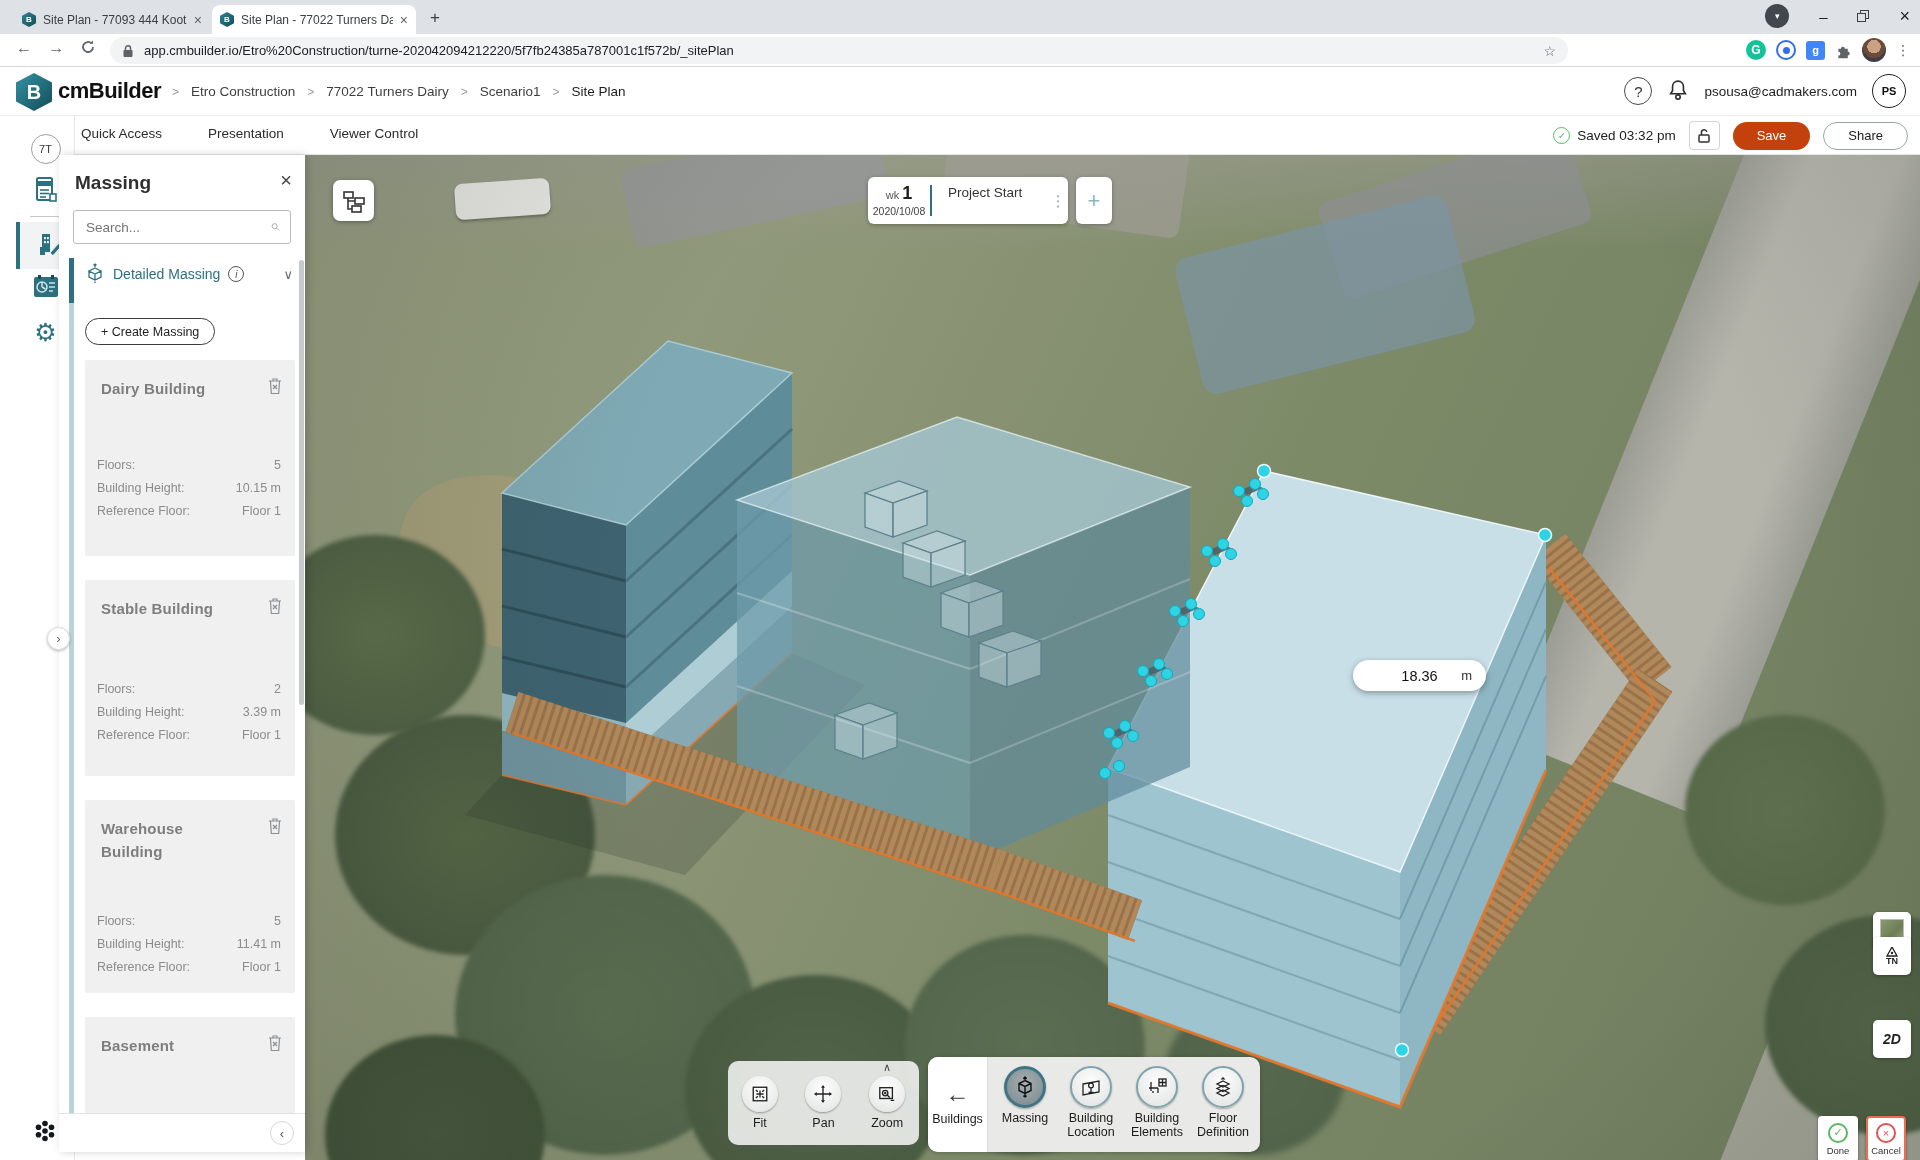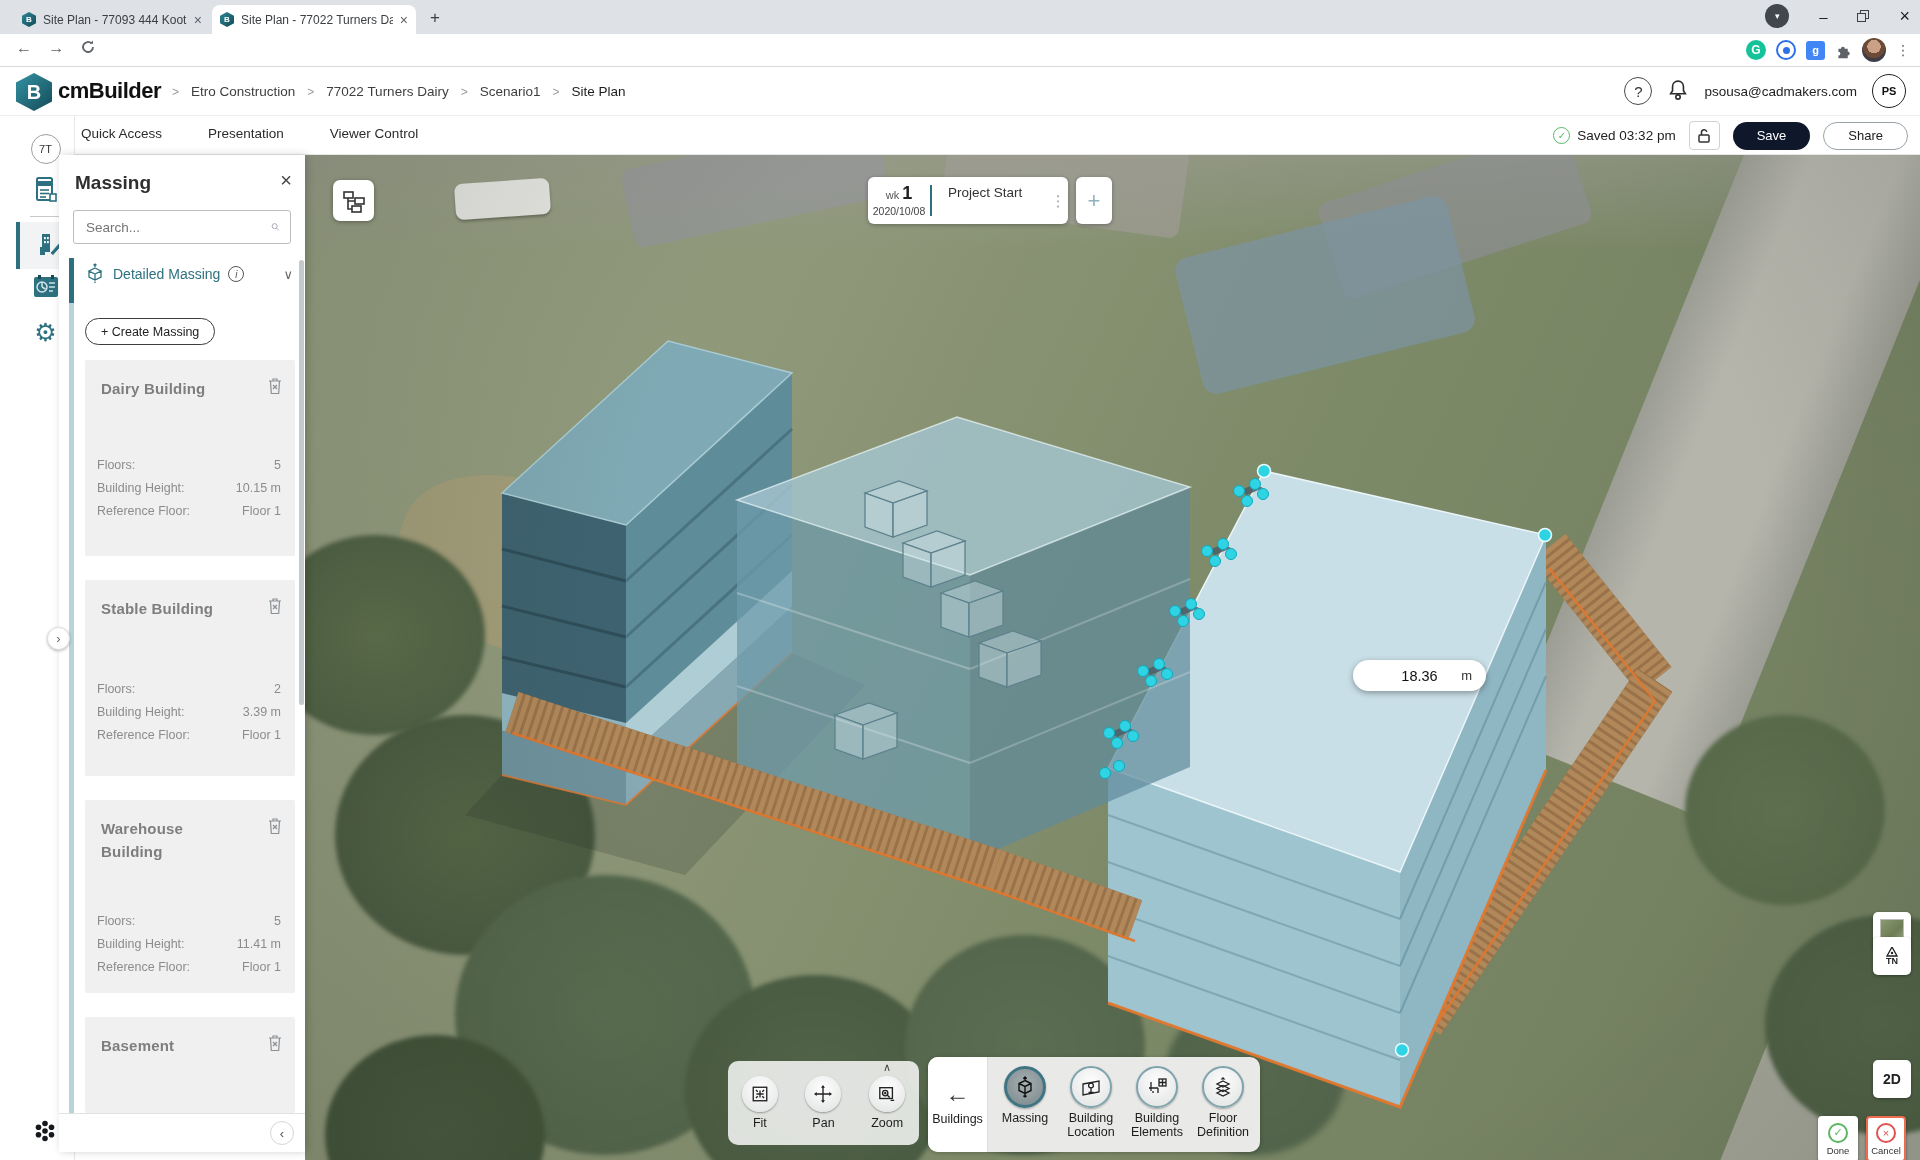--- a/index.html
+++ b/index.html
@@ -49,21 +49,21 @@
   .email{font-size:13.5px;color:#222;}
 
   
   .menubar{position:absolute;left:59px;top:116px;right:0;height:39px;background:#fff;border-bottom:1px solid #e4e6e8;}
   .menu-items{position:absolute;left:22px;top:10px;display:flex;gap:46px;font-size:13.5px;color:#2b2b2b;}
   .menu-right{position:absolute;right:12px;top:5px;display:flex;align-items:center;gap:13px;}
   .saved{display:flex;align-items:center;gap:7px;font-size:13.5px;color:#222;}
   .chk-circ{width:17px;height:17px;border-radius:50%;border:1.5px solid #58b96a;color:#58b96a;font-size:10px;display:grid;place-items:center;}
   .lockbtn{width:31px;height:29px;border:1px solid #d0d3d6;border-radius:4px;background:#fff;display:grid;place-items:center;}
   .pill-btn{height:28px;border-radius:14px;font-size:13px;display:grid;place-items:center;padding:0 24px;}
-  .save-btn{background:#0f172a;color:#fff;}
+  .save-btn{background:#c2410c;color:#fff;}
   .share-btn{background:#fff;border:1px solid #97a3a9;color:#222;}
 
   
   .rail{position:absolute;left:16px;top:116px;width:59px;height:1044px;background:#fff;border-right:1px solid #e8e8e8;}
   .rail-item{position:absolute;left:0;width:59px;display:grid;place-items:center;}
   .sev-t{width:30px;height:30px;border-radius:50%;border:1.5px solid #9aa0a6;font-size:11px;color:#333;display:grid;place-items:center;background:#fff;}
   .rail-divider{position:absolute;left:14px;top:100px;width:31px;height:1px;background:#c9c9c9;}
   .rail-active{position:absolute;left:0;top:106px;width:59px;height:47px;background:#f1f3f4;border-left:4px solid #2d7180;}
   .gear-glyph{font-size:25px;color:#2d7180;}
   .apps-dots{position:absolute;left:15px;top:1001px;}
@@ -191,20 +191,28 @@
 
   <div class="urlbar">
     <span class="nav-ic" style="left:16px;">←</span>
     <span class="nav-ic" style="left:48px;transform:scaleX(-1);">←</span>
     <span class="nav-ic" style="left:80px;">
       <svg class="icon" width="16" height="16" viewBox="0 0 16 16">
           <path d="M13 8a5 5 0 1 1-1.5-3.6" fill="none" stroke="#5f6368" stroke-width="1.8"></path>
           <path d="M13 1.5v3.2h-3.2z" fill="#5f6368"></path>
         </svg>
     </span>
+    <div class="omnibox">
+      <svg class="icon" width="12" height="14" viewBox="0 0 12 14">
+          <rect x="1.5" y="6" width="9" height="7" rx="1" fill="#5f6368"></rect>
+          <path d="M3.5 6V4.2a2.5 2.5 0 0 1 5 0V6" fill="none" stroke="#5f6368" stroke-width="1.5"></path>
+        </svg>
+      <input type="text" readonly="" value="app.cmbuilder.io/Etro%20Construction/turne-202042094212220/5f7fb24385a787001c1f572b/_sitePlan" style="">
+      <span class="star">☆</span>
+    </div>
     <div class="extrow">
       <span class="ext-g">G</span>
       <span class="ext-1p">
           <i></i>
         </span>
       <span class="ext-tr">g</span>
       <span>
         <svg class="icon" width="17" height="17" viewBox="0 0 20 20">
             <path d="M4 8h3a2.3 2.3 0 1 1 4.6 0H15v3.2a2.3 2.3 0 1 1 0 4.6V19H4v-3a2.3 2.3 0 1 0 0-4.6z" fill="#5f6368"></path>
           </svg>
@@ -469,21 +477,21 @@
     <div class="sqbtn" style="top:757px;">
       <span class="minimap"></span>
     </div>
     <div class="sqbtn" style="top:782px;">
       <svg class="icon" width="12" height="10" viewBox="0 0 12 10">
           <path d="M6 0 L11 9 H1 Z" fill="none" stroke="#222" stroke-width="1.3"></path>
           <circle cx="6" cy="6" r="1.2" fill="#222"></circle>
         </svg>
       <span class="tn-label">TN</span>
     </div>
-    <div class="sqbtn" style="top:905px;">
+    <div class="sqbtn" style="top:865px;font-style:italic;">
       <span class="twod">2D</span>
     </div>
 
     <div class="confirm-btn" style="right:62px;">
       <span class="ic-circ done-circ">✓</span>
       <span class="clabel">Done</span>
     </div>
     <div class="confirm-btn cancel-box" style="right:14px;">
       <span class="ic-circ cancel-circ">×</span>
       <span class="clabel">Cancel</span>

